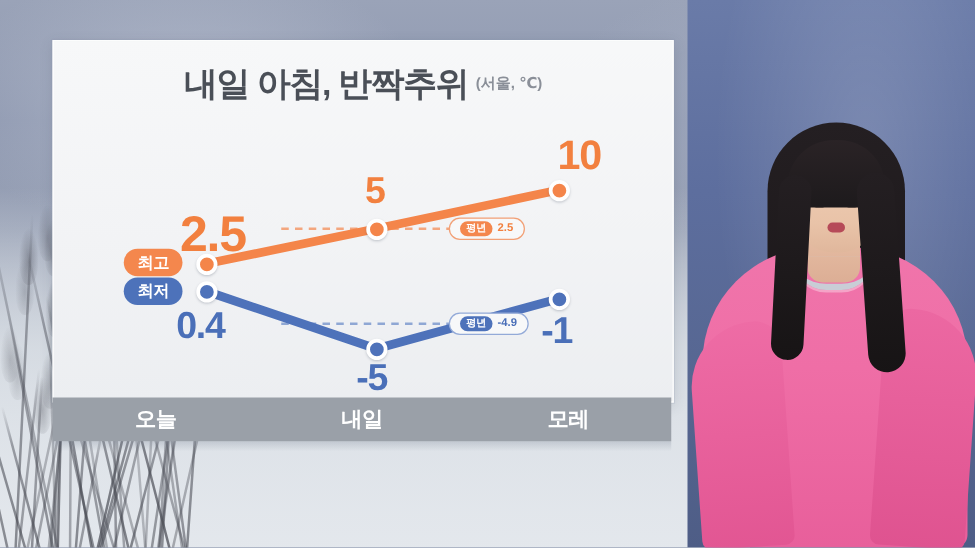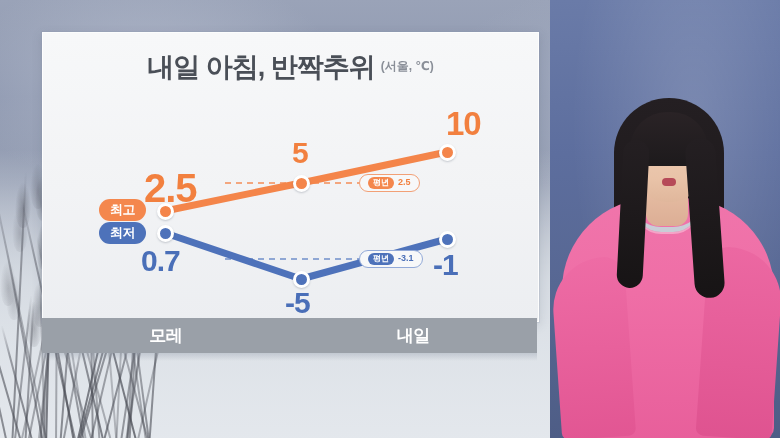--- a/index.html
+++ b/index.html
@@ -298,37 +298,38 @@
       <div class="dot hi" style="left:396px;top:111px;"></div>
 
       <div class="dot lo" style="left:114px;top:192px;"></div>
       <div class="dot lo" style="left:250px;top:238px;"></div>
       <div class="dot lo" style="left:396px;top:198px;"></div>
 
       <div class="val hi" style="left:101px;top:133px;font-size:40px;">2.5</div>
       <div class="val hi" style="left:249px;top:103px;font-size:30px;">5</div>
       <div class="val hi" style="left:403px;top:72px;font-size:33px;">10</div>
 
-      <div class="val lo" style="left:98px;top:211px;font-size:30px;">0.7</div>
+      <div class="val lo" style="left:98px;top:211px;font-size:30px;">0.4</div>
       <div class="val lo" style="left:242px;top:253px;font-size:30px;">-5</div>
       <div class="val lo" style="left:390px;top:215px;font-size:30px;">-1</div>
 
       <div class="tag hi" style="left:56px;top:166px;">최고</div>
       <div class="tag lo" style="left:56px;top:189px;text-align:right;">최저</div>
 
       <div class="pill hi" style="left:316px;top:141px;">
         <span class="k">평년</span>
         <span class="v">2.5</span>
       </div>
       <div class="pill lo" style="left:316px;top:217px;">
         <span class="k">평년</span>
-        <span class="v">-3.1</span>
+        <span class="v">-4.9</span>
       </div>
     </div>
   </div>
 
   <div class="axis">
+    <div class="ax">오늘</div>
+    <div class="ax">내일</div>
     <div class="ax">모레</div>
-    <div class="ax">내일</div>
   </div>
   <div class="panel-shadow"></div>
 
 </div>
 
 </body></html>

